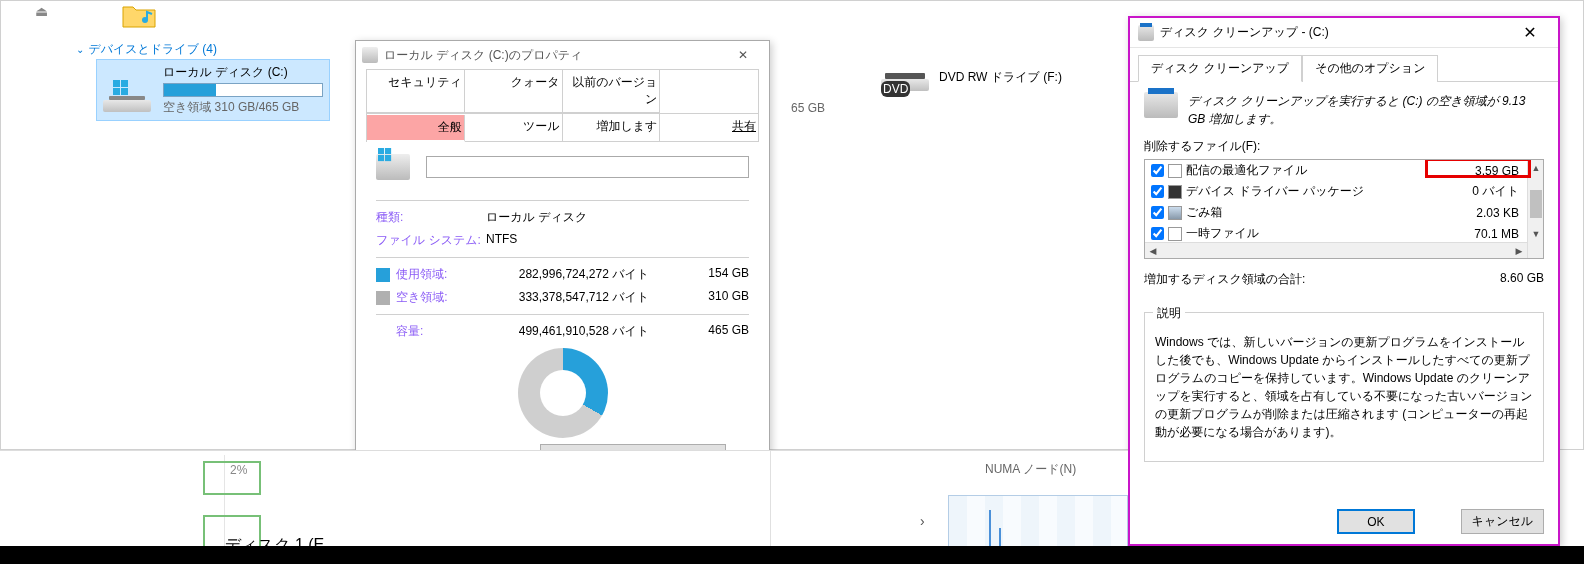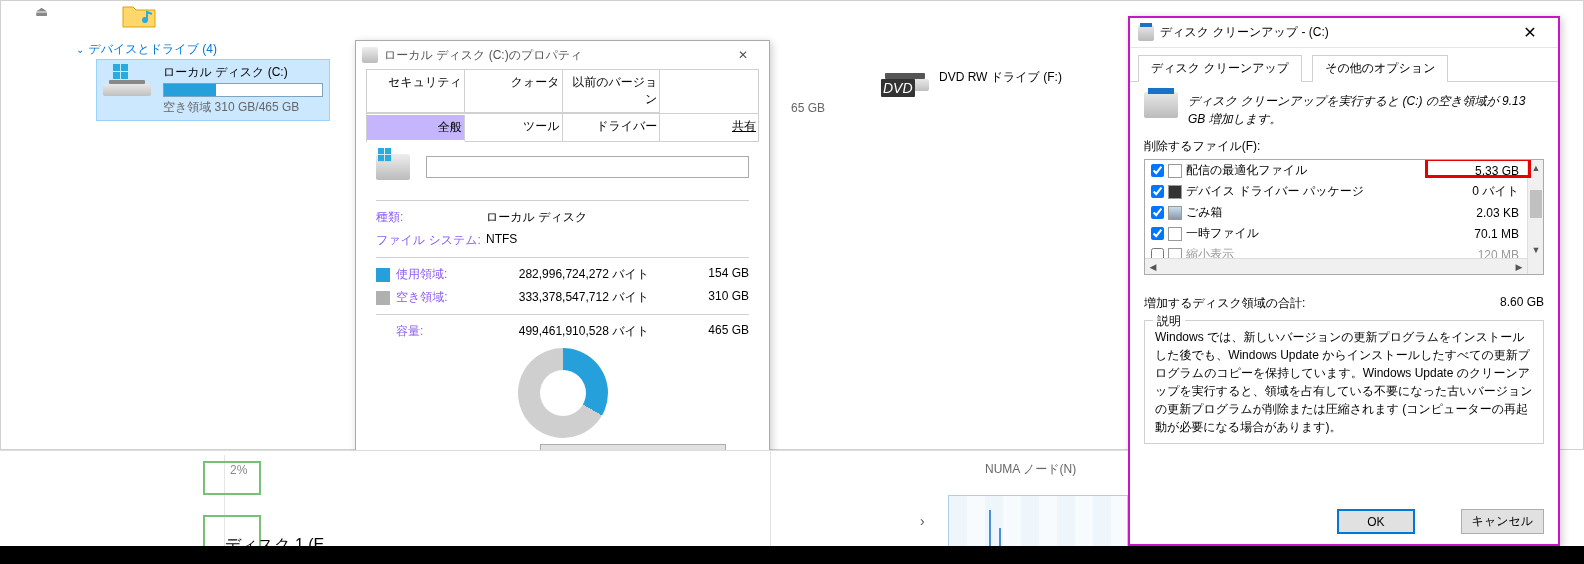--- a/index.html
+++ b/index.html
@@ -5,48 +5,48 @@
 * { box-sizing: border-box; margin: 0; padding: 0; font-family: "Segoe UI", "Meiryo", sans-serif; font-size: 12px; }
 body { width: 1584px; height: 564px; background: #fff; position: relative; overflow: hidden; }
 
 
 .explorer-bg { position: absolute; left: 0; top: 0; width: 1584px; height: 450px; background: #fff; border: 1px solid #d0d0d0; }
 .music-icon { position: absolute; left: 120px; top: 0; width: 40px; height: 30px; }
 .music-icon svg { width: 36px; height: 28px; }
 .section-header { position: absolute; left: 75px; top: 40px; display: flex; align-items: center; color: #0078d7; }
 .section-header .chev { margin-right: 4px; font-size: 10px; }
 .drive-row { position: absolute; left: 95px; top: 58px; display: flex; gap: 60px; }
-.drive-item { display: flex; align-items: flex-start; gap: 12px; padding: 4px 6px; }
+.drive-item { display: flex; align-items: flex-end; gap: 12px; padding: 4px 6px; }
 .drive-item.selected { background: #cce8ff; border: 1px solid #99d1ff; }
 .drive-item.selected .bar-outer { border-color:#7aa3c4;}
 .drive-icon { width: 48px; height: 36px; position: relative; }
 .drive-icon .slab { position: absolute; bottom: 4px; left: 0; width: 48px; height: 12px; background: linear-gradient(#e8e8e8,#c0c0c0); border-radius: 2px; }
 .drive-icon .slab2 { position: absolute; bottom: 16px; left: 6px; width: 36px; height: 4px; background: #888; border-radius: 1px; }
 .drive-icon .winlogo { position: absolute; top: 0; left: 10px; width: 16px; height: 16px; }
 .drive-meta { display:flex; flex-direction:column; gap:2px; }
 .bar-outer { width: 160px; height: 14px; border: 1px solid #999; background: #fff; }
 .bar-inner { height: 100%; background: #26a0da; }
 .drive-meta .sub { color: #666; }
 
 .dvd-item { position: absolute; left: 880px; top: 58px; display:flex; align-items:center; gap:10px; }
 .dvd-icon { width:48px; height:36px; position:relative; }
 .dvd-icon .slab { position:absolute; bottom:4px; left:0; width:48px; height:12px; background:linear-gradient(#e8e8e8,#c0c0c0); border-radius:2px;}
 .dvd-icon .slab2 { position:absolute; bottom:16px; left:4px; width:40px; height:6px; background:#555; border-radius:1px;}
-.dvd-icon .badge { position:absolute; bottom:-2px; left:0; background:#333; color:#fff; font-size:14px; padding:1px 2px; border-radius:1px;font-style:italic;}
+.dvd-icon .badge { position:absolute; bottom:-2px; left:0; background:#333; color:#fff; font-size:12px; padding:1px 2px; border-radius:6px;}
 
 .free-lbl { position: absolute; left: 790px; top: 100px; color:#666; }
 
 
 .props { position: absolute; left: 355px; top: 40px; width: 415px; height: 520px; background: #fff; border: 1px solid #aaa; box-shadow: 2px 2px 8px rgba(0,0,0,.2); }
 .props .titlebar { height: 28px; display:flex; align-items:center; padding: 0 6px; color:#555; }
 .props .titlebar .x { margin-left:auto; width:40px; text-align:center; cursor:pointer; }
 .tabs { display:grid; grid-template-columns: repeat(4,1fr); border:1px solid #d0d0d0; margin: 0 10px; }
 .tabs .tab { text-align:right; padding:4px 2px; border-right:1px solid #d0d0d0; cursor:pointer; }
 .tabs .tab:last-child { border-right:none;text-decoration:underline; }
-.tabs .tab.active { background:#c4b5fd; border-bottom:2px solid #fff; position:relative; top:1px; font-weight:normal; }
+.tabs .tab.active { background:#fca5a5; border-bottom:2px solid #fff; position:relative; top:1px; font-weight:normal; }
 .tabs2 { border-top:none; }
 .tabrow1 .tab { border-bottom:1px solid #d0d0d0; }
 .props-body { padding: 12px 20px; }
 .icon-name-row { display:flex; align-items:center; gap:16px; margin-bottom:20px; }
 .icon-name-row input { flex:1; border:1px solid #aaa; padding:3px 4px; height:22px; }
 .kv { display:grid; grid-template-columns: 110px 1fr 80px; row-gap:6px; margin-bottom:8px; }
 .kv .k { color:#8b5cf6; }
 .hr { height:1px; background:#d0d0d0; margin:8px 0; }
 .sq { display:inline-block; width:14px; height:14px; margin-right:6px; vertical-align:middle; }
 .sq.blue{ background:#26a0da;} .sq.gray{background:#b0b0b0;}
@@ -58,46 +58,46 @@
 .chk-row { display:flex; align-items:flex-start; gap:6px; margin-top:10px; padding: 0 4px;}
 .chk-row input { margin-top:2px;}
 .chk-row label { line-height:1.4; }
 
 
 .cleanup { position: absolute; left: 1128px; top: 16px; width: 432px; height: 530px; background:#fff; border: 2px solid #c915c9; box-shadow: 2px 2px 8px rgba(0,0,0,.2); }
 .cleanup .titlebar { height:30px; display:flex; align-items:center; padding:0 8px; border-bottom:1px solid #e5e5e5;}
 .cleanup .titlebar .ico { width:16px; height:16px; background:linear-gradient(#e8e8e8,#bbb); border-radius:2px; margin-right:6px; position:relative;}
 .cleanup .titlebar .ico::before{content:"";position:absolute;left:2px;top:-2px;width:12px;height:4px;background:#1a72c8;}
 .cleanup .titlebar .x { margin-left:auto; width:40px; text-align:center; cursor:pointer; font-size:16px;}
-.cleanup .tabbar { display:flex; padding:6px 8px 0 8px; gap:10px; border-bottom:1px solid #d0d0d0;}
+.cleanup .tabbar { display:flex; padding:6px 8px 0 8px; gap:0; border-bottom:1px solid #d0d0d0;}
 .cleanup .tabbar .ctab { padding:4px 12px; border:1px solid #d0d0d0; border-bottom:none; background:#fff; cursor:pointer; position:relative; top:1px;}
 .cleanup .tabbar .ctab.active { border-bottom:1px solid #fff; }
 .cleanup .cbody { padding:10px 14px; }
 .info-row { display:flex; gap:10px; margin-bottom:10px; }
 .info-row .bigico { width:34px; height:26px; background:linear-gradient(#e8e8e8,#bbb); border-radius:2px; position:relative; flex-shrink:0;}
 .info-row .bigico::before{content:"";position:absolute;left:4px;top:-4px;width:26px;height:6px;background:#1a72c8;}
 .info-row .txt { line-height:1.5;font-style:italic; }
 .flist-lbl { margin-bottom:4px; }
-.flist-box { border:1px solid #aaa; height:116px; overflow:hidden; position:relative; }
+.flist-box { border:1px solid #aaa; height:100px; overflow:hidden; position:relative; }
 .flist-inner { position:absolute; left:0; top:0; right:16px; }
 .flist-scroll { position:absolute; right:0; top:0; width:16px; height:100%; background:#f0f0f0; border-left:1px solid #ddd;}
 .flist-scroll .thumb{ position:absolute; left:2px; top:30px; width:12px; height:28px; background:#c0c0c0;}
 .flist-scroll .arr{position:absolute;left:0;width:16px;height:16px;text-align:center;font-size:9px;color:#555;line-height:16px;}
 .flist-scroll .arr.up{top:0;} .flist-scroll .arr.dn{bottom:16px;}
 .flist-hscroll{position:absolute;left:0;bottom:0;right:16px;height:16px;background:#f0f0f0;border-top:1px solid #ddd;}
 .flist-hscroll .arr{position:absolute;top:0;width:16px;height:16px;text-align:center;font-size:9px;color:#555;line-height:16px;}
 .flist-hscroll .arr.l{left:0;} .flist-hscroll .arr.r{right:0;}
 .fitem { display:flex; align-items:center; padding:2px 6px; gap:4px;}
 .fitem .fico { width:14px; height:14px; background:#fff; border:1px solid #999; }
 .fitem .fname { flex:1; white-space:nowrap; overflow:hidden; text-overflow:ellipsis;}
 .fitem .fsize { width:80px; text-align:right; padding-right:2px;}
 .fitem.ghost{color:#999;}
 .highlight-box { position:absolute; border:3px solid #e60000; pointer-events:none; }
-.total-row { display:flex; justify-content:space-between; margin-top:20px; }
-.group { border:1px solid #d0d0d0; margin-top:8px; padding:7px 10px; position:relative;}
+.total-row { display:flex; justify-content:space-between; margin-top:12px; }
+.group { border:1px solid #d0d0d0; margin-top:24px; padding:20px 10px; position:relative;}
 .group .legend { position:absolute; top:-8px; left:8px; background:#fff; padding:0 4px;}
 .group .desc { line-height:1.5; }
 .btn-row { position:absolute; right:14px; bottom:10px; display:flex; gap:10px;}
 .btn-row .btn.default { border:2px solid #0078d7; padding:2px 28px;}
 
 
 .clutter { position:absolute; top:450px; left:0; width:1128px; height:100px; background:#fff; border-top:1px solid #ddd;}
 .clutter .leftpanel{position:absolute;left:85px;top:4px;width:140px;height:100px;border-right:1px solid #e5e5e5;}
 .clutter .pct { position:absolute; left:230px; top:12px; color:#888;}
 .clutter .box1 { position:absolute; left:118px; top:6px; width:58px; height:34px; border:2px solid #77c077;}
@@ -168,21 +168,21 @@
   </div>
   <div class="tabs tabrow1">
     <div class="tab">セキュリティ</div>
     <div class="tab">クォータ</div>
     <div class="tab">以前のバージョン</div>
     <div class="tab" style="visibility:hidden"></div>
   </div>
   <div class="tabs tabs2">
     <div class="tab active">全般</div>
     <div class="tab">ツール</div>
-    <div class="tab">ドライバー</div>
+    <div class="tab">増加します</div>
     <div class="tab">共有</div>
   </div>
   <div class="props-body">
     <div class="icon-name-row">
       <div style="width:34px;height:26px;background:linear-gradient(#eee,#bbb);border-radius:2px;position:relative;">
         <svg style="position:absolute;left:2px;top:-6px;width:14px;height:14px" viewBox="0 0 16 16">
             <rect x="0" y="0" width="7" height="7" fill="#29abe2"></rect>
             <rect x="8" y="0" width="7" height="7" fill="#29abe2"></rect>
             <rect x="0" y="8" width="7" height="7" fill="#29abe2"></rect>
             <rect x="8" y="8" width="7" height="7" fill="#29abe2"></rect>
@@ -246,21 +246,21 @@
       <div class="bigico"></div>
       <div class="txt">ディスク クリーンアップを実行すると  (C:) の空き領域が 9.13 GB 増加します。</div>
     </div>
     <div class="flist-lbl">削除するファイル(F):</div>
     <div class="flist-box">
       <div class="flist-inner">
         <div class="fitem">
           <input type="checkbox" checked="" style="">
           <span class="fico"></span>
           <span class="fname">配信の最適化ファイル</span>
-          <span class="fsize">5.33 GB</span>
+          <span class="fsize">3.59 GB</span>
         </div>
         <div class="fitem">
           <input type="checkbox" checked="" style="">
           <span class="fico" style="background:#333"></span>
           <span class="fname">デバイス ドライバー パッケージ</span>
           <span class="fsize">0 バイト</span>
         </div>
         <div class="fitem">
           <input type="checkbox" checked="" style="">
           <span class="fico" style="background:linear-gradient(#cde,#89a)"></span>

